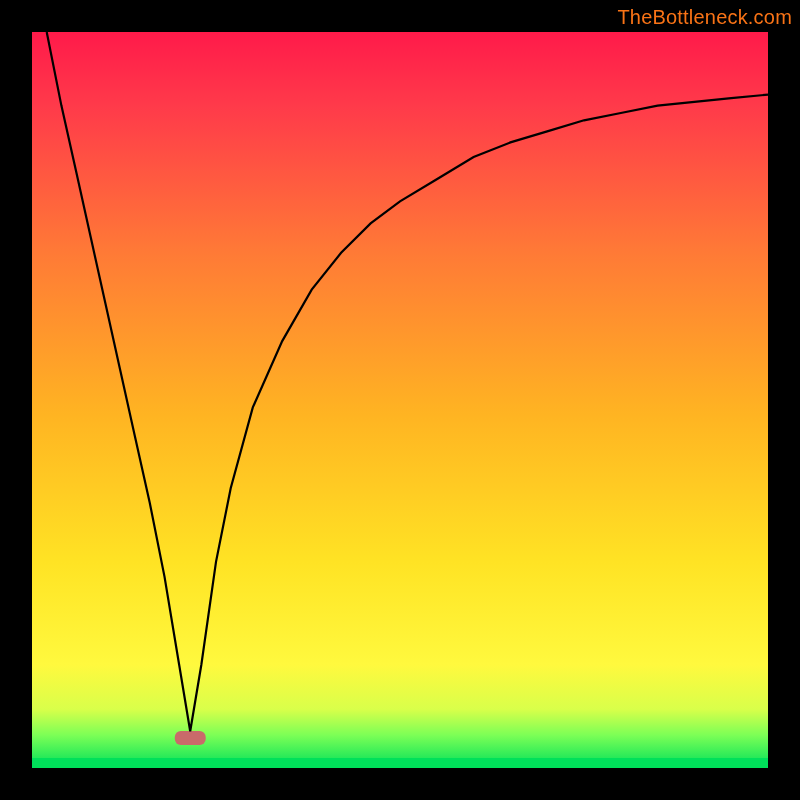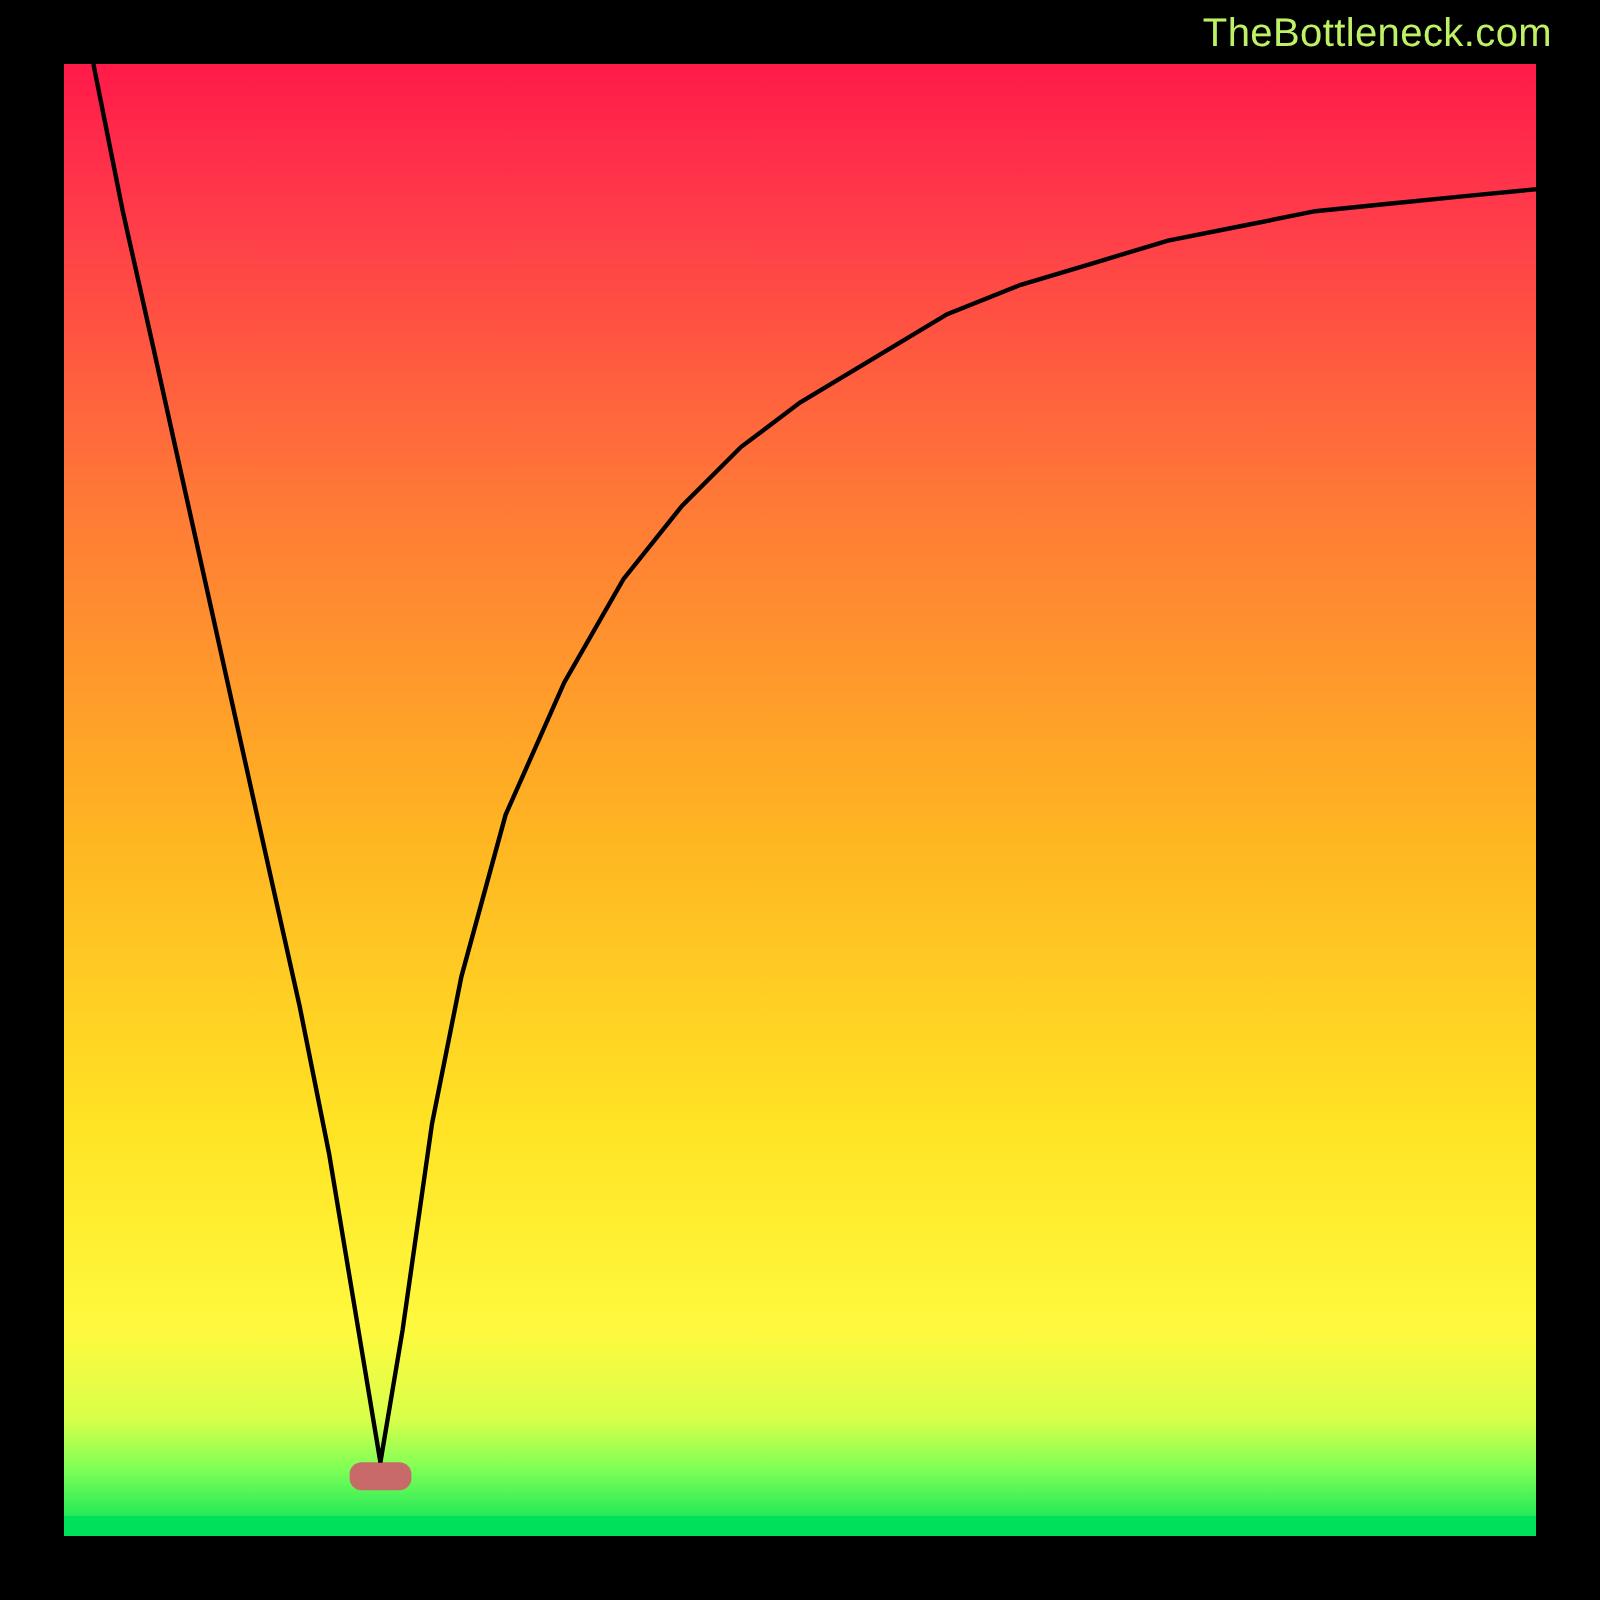--- a/index.html
+++ b/index.html
@@ -15,22 +15,22 @@
     position: absolute;
     top: 0;
     left: 0;
     width: 800px;
     height: 800px;
     box-sizing: border-box;
   }
   .watermark {
     position: absolute;
     top: 6px;
-    right: 24px;
-    color: #bef264;
+    right: 8px;
+    color: #f97316;
     font-size: 20px;
     font-weight: 500;
     letter-spacing: 0.2px;
   }
   svg {
     display: block;
   }
 </style>
 </head>
 <body>

